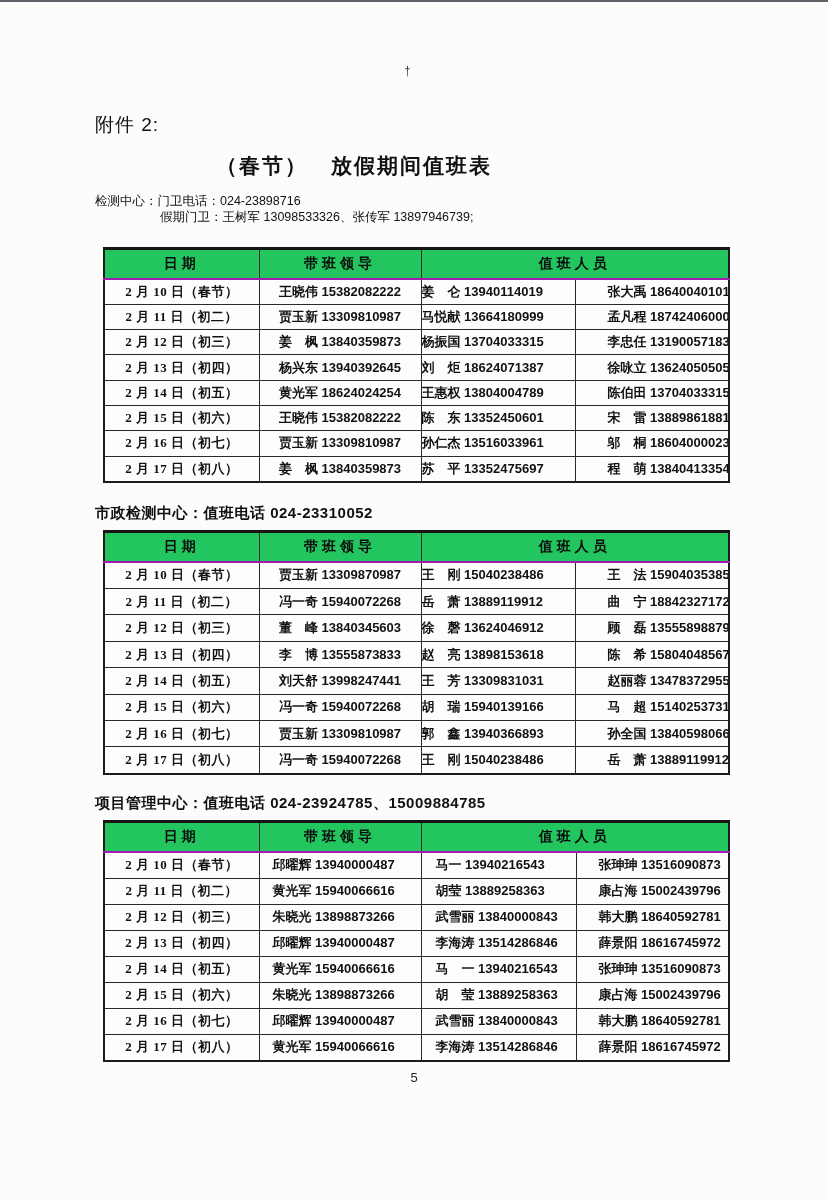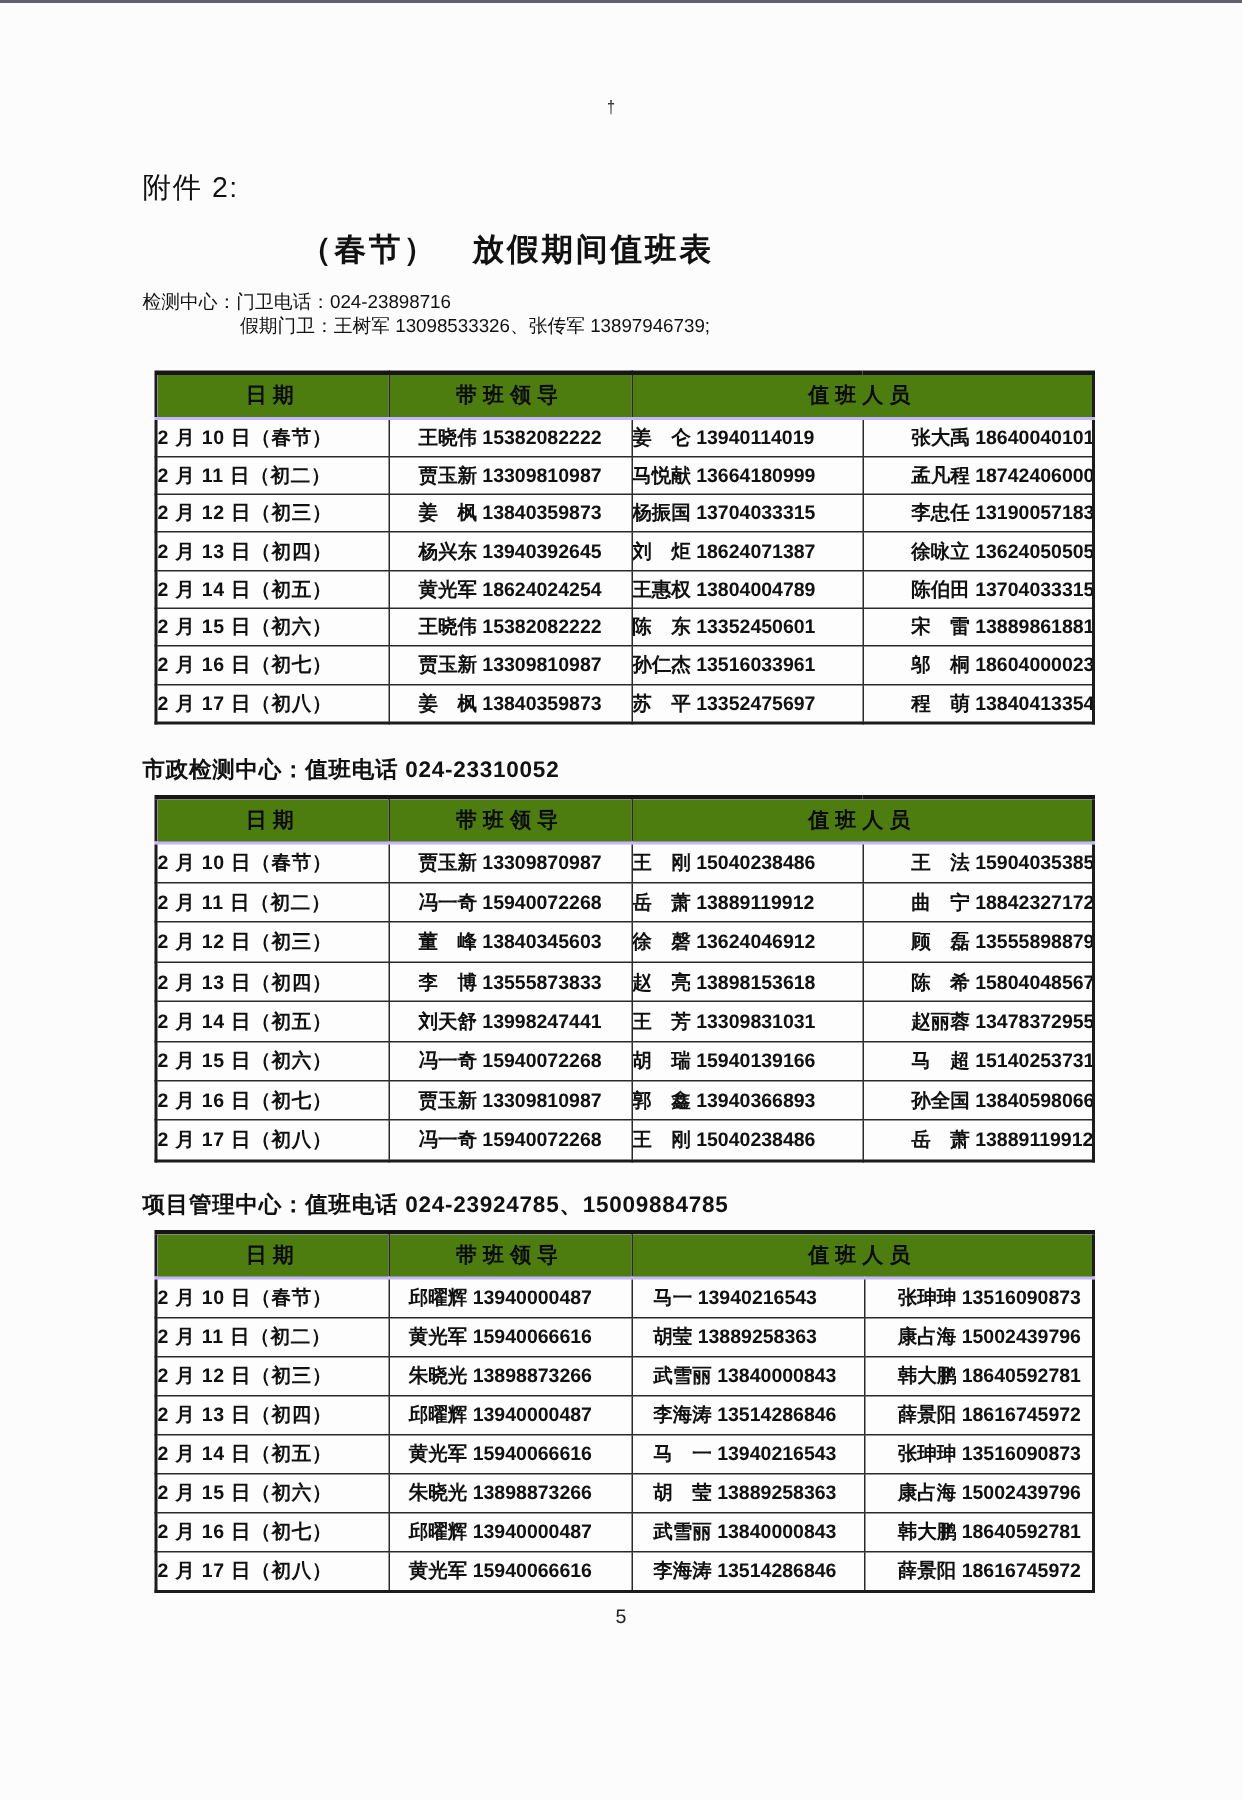--- a/index.html
+++ b/index.html
@@ -8,21 +8,21 @@
     background:#fcfcfd;
     font-family:"Liberation Sans","DejaVu Sans",sans-serif;
     color:#111;
     position:relative;
     overflow:hidden;
   }
   .page{position:absolute;left:0;top:0;width:828px;height:1200px;background:#fcfcfd;}
   .scan-edge-top{position:absolute;left:0;top:0;width:828px;height:2px;background:#3a3a44;opacity:.8;}
   .artifact{position:absolute;left:404px;top:64px;font-size:12px;color:#222;transform:scaleX(.8);}
   .attachment{position:absolute;left:95px;top:112px;font-size:19px;font-weight:500;letter-spacing:1px;}
-  .doc-title{position:absolute;left:0;top:152px;width:676px;text-align:center;font-size:21px;font-weight:bold;letter-spacing:2px;}
+  .doc-title{position:absolute;left:16px;top:152px;width:676px;text-align:center;font-size:21px;font-weight:bold;letter-spacing:2px;}
   .info{position:absolute;left:95px;top:193px;font-size:12.5px;font-weight:normal;line-height:16px;white-space:nowrap;}
   .info-line.indent{margin-left:65px;}
   .section-heading{position:absolute;left:95px;font-size:15px;font-weight:bold;letter-spacing:.5px;white-space:nowrap;text-align:center;}
   .sh2{top:504px;}
   .sh3{top:794px;}
 
   table.duty{
     position:absolute;left:103px;width:625px;
     border-collapse:collapse;table-layout:fixed;
     font-size:13px;font-weight:bold;
@@ -31,27 +31,27 @@
   .t1{top:247px;height:236px;}
   .t2{top:530px;height:245px;}
   .t3{top:820px;height:242px;}
   table.duty th,table.duty td{
     border:1.5px solid #2a2a2a;
     padding:0;vertical-align:middle;
     overflow:hidden;white-space:nowrap;
   }
   table.duty thead tr{height:30px;}
   table.duty th{
-    background:#4d7c0f;
+    background:#22c55e;
     color:#0c0c0c;
     font-size:14px;font-weight:bold;letter-spacing:4px;
-    border-bottom:2px solid #c4b5fd;
+    border-bottom:2px solid #a21caf;
   }
   table.duty td{background:#fdfdfe;}
-  td.c0{text-align:left;letter-spacing:.5px;}
+  td.c0{text-align:center;letter-spacing:.5px;font-family:Liberation Serif, serif;}
   td.c1{text-align:center;}
   td.c2,td.c3{text-align:left;}
   .t1 td.c2,.t2 td.c2{}
   .t1 td.c3,.t2 td.c3{padding-left:32px;}
   .t3 td.c1{text-align:left;padding-left:13px;}
   .t3 td.c2{padding-left:14px;}
   .t3 td.c3{padding-left:22px;}
   .page-number{position:absolute;left:0;top:1070px;width:828px;text-align:center;font-size:13px;color:#222;}
 </style>
 </head>

